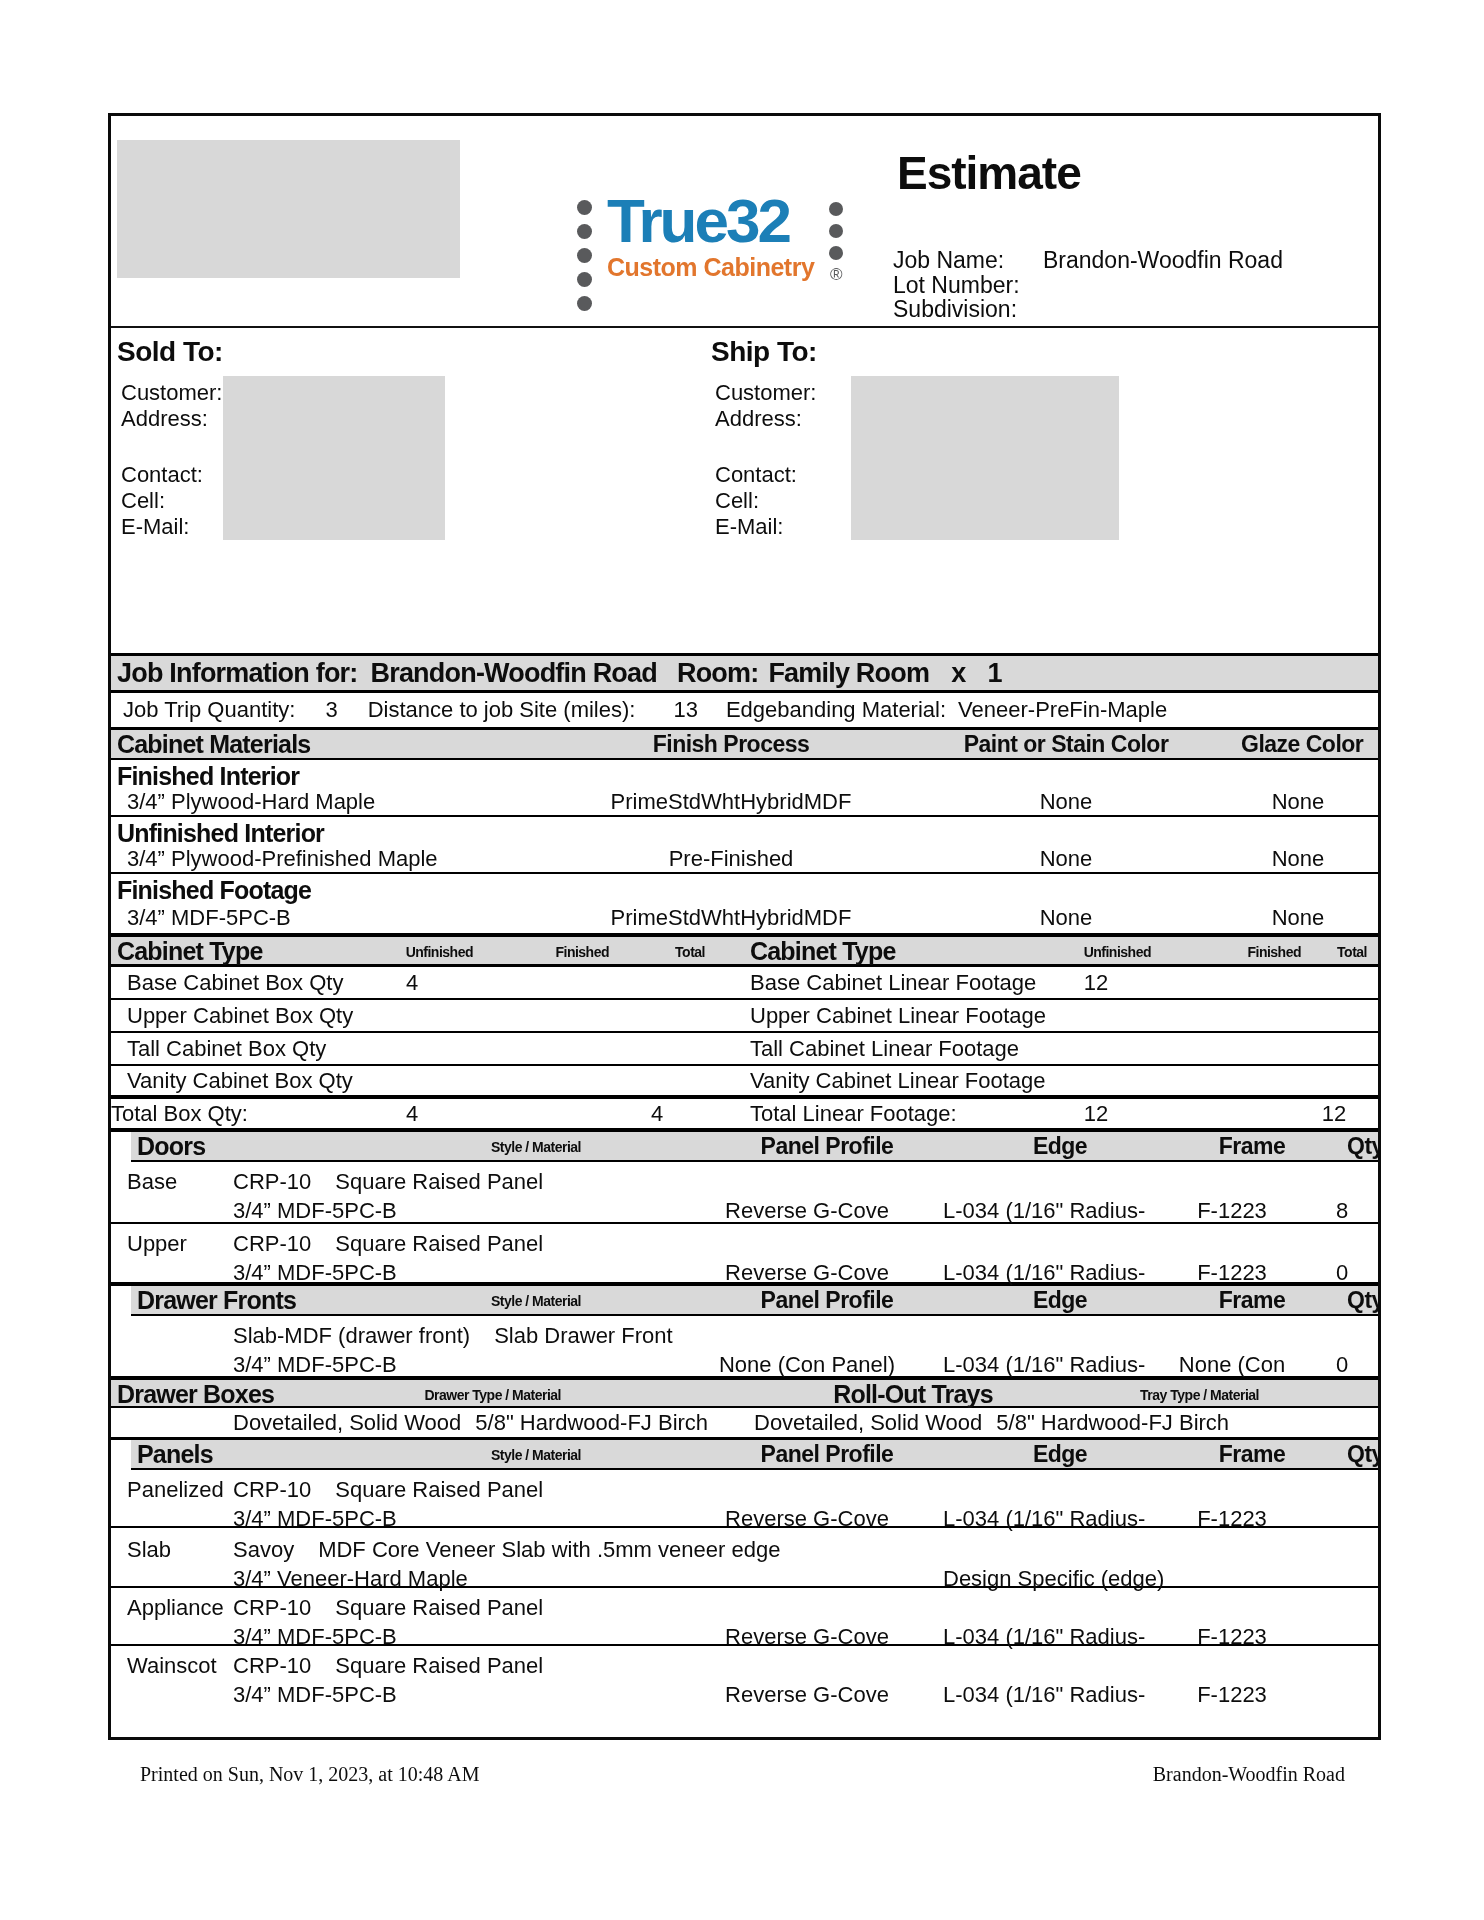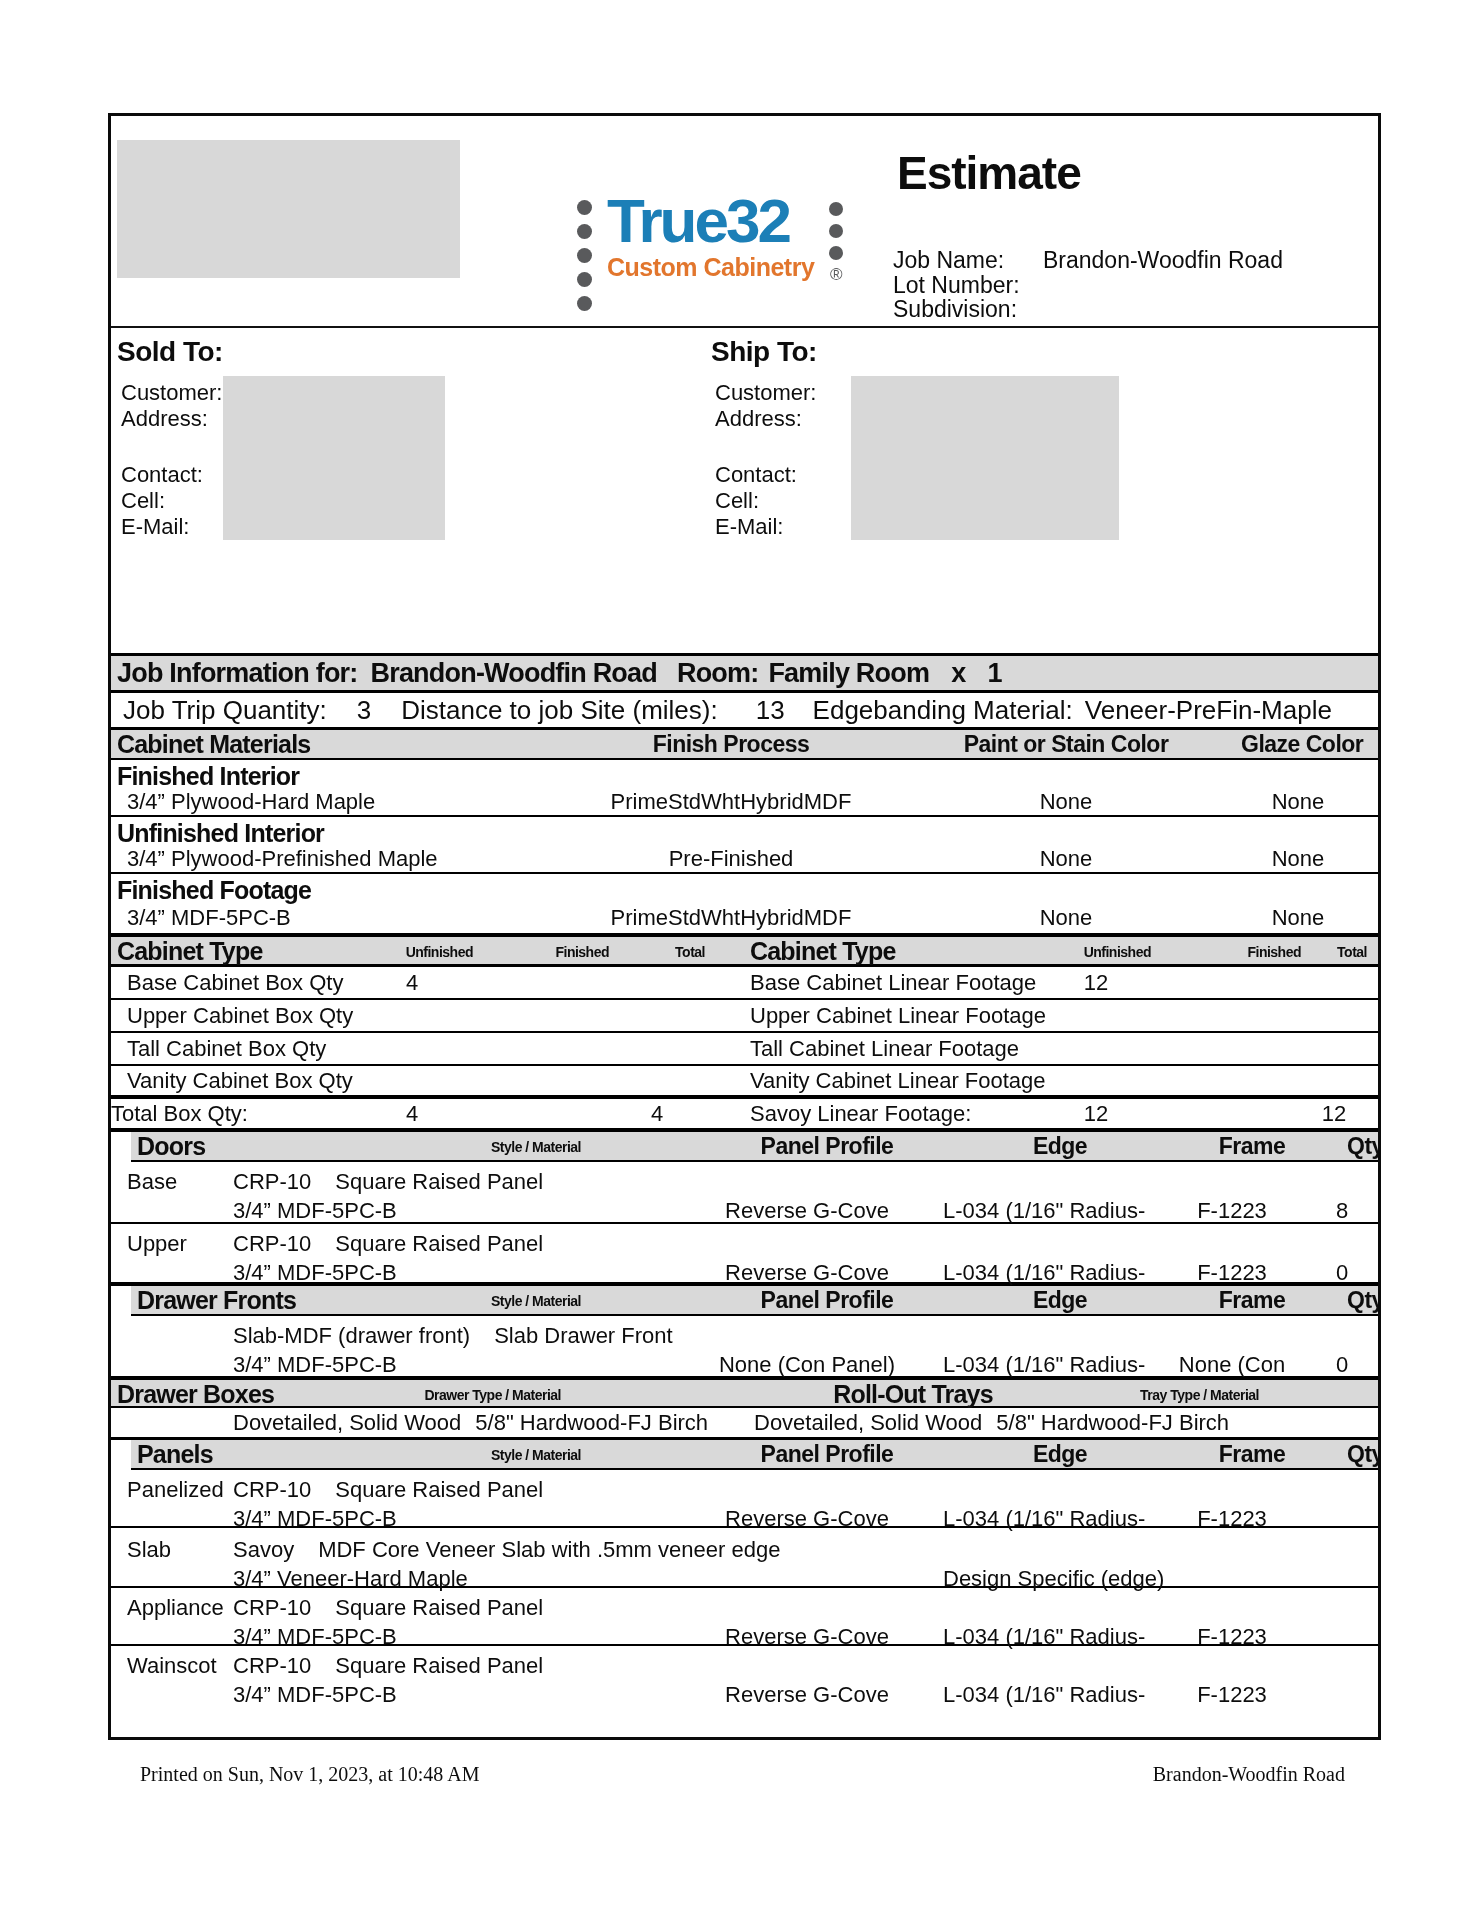--- a/index.html
+++ b/index.html
@@ -33,21 +33,21 @@
   .party-title{position:absolute;font-size:28px;font-weight:bold;letter-spacing:-0.5px;top:8px;}
   .labels{position:absolute;top:52px;font-size:22px;line-height:26px;}
   .labels .sp{height:30px;}
   .pbox{position:absolute;top:48px;}
 
   
   .jobbar{height:40px;border-top:3px solid #000;border-bottom:3px solid #000;
           display:flex;align-items:center;font-size:27px;font-weight:bold;letter-spacing:-0.8px;
           padding-left:6px;box-sizing:border-box;}
   .triprow{height:37px;border-bottom:3px solid #000;display:flex;align-items:center;
-           font-size:26px;box-sizing:border-box;}
+           font-size:22px;box-sizing:border-box;}
   .secbar{height:30px;border-bottom:2px solid #000;align-items:center;box-sizing:border-box;}
   .sec-title{font-size:25px;font-weight:bold;letter-spacing:-0.8px;padding-left:6px;white-space:nowrap;}
   .subhead{font-size:14px;font-weight:bold;letter-spacing:-0.5px;text-align:right;}
   .colhead{font-size:23px;font-weight:bold;letter-spacing:-0.5px;}
 
   
   .grid-mat{display:grid;grid-template-columns:460px 320px 350px 114px 1fr;}
   .grid-ct{display:grid;grid-template-columns:240px 122px 136px 96px 45px 291px 110px 150px 66px 1fr;}
   .grid-doorhead{display:grid;grid-template-columns:122px 328px 110px 272px 194px 190px 30px 1fr;margin-left:20px;}
   .grid-doorrow{display:grid;grid-template-columns:122px 438px 272px 194px 190px 30px 1fr;}
@@ -266,21 +266,21 @@
     <div class="c"></div>
     <div class="c"></div>
   </div>
 
   <div class="cttotal grid-ct">
     <div class="l">Total Box Qty:</div>
     <div class="c">4</div>
     <div></div>
     <div class="c">4</div>
     <div></div>
-    <div class="nw">Savoy Linear Footage:</div>
+    <div class="nw">Total Linear Footage:</div>
     <div class="c">12</div>
     <div></div>
     <div class="c">12</div>
   </div>
 
   <div class="secbar bar grid-doorhead">
     <div class="sec-title">Doors</div>
     <div class="subhead c">Style / Material</div>
     <div></div>
     <div class="colhead c">Panel Profile</div>

